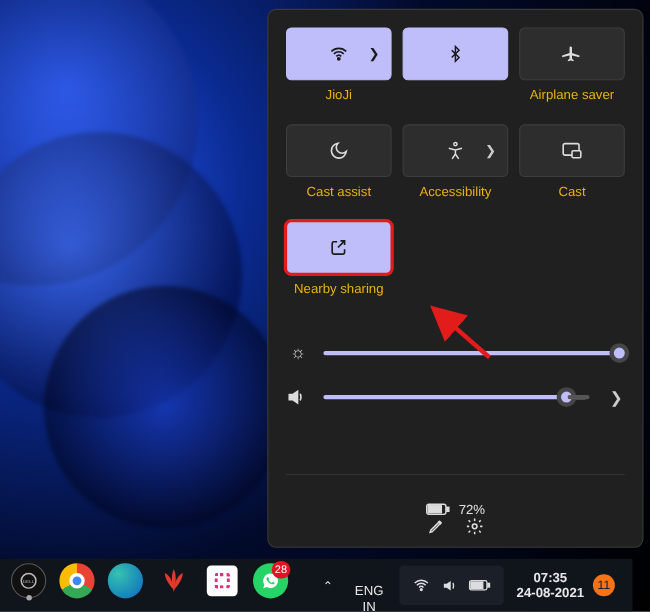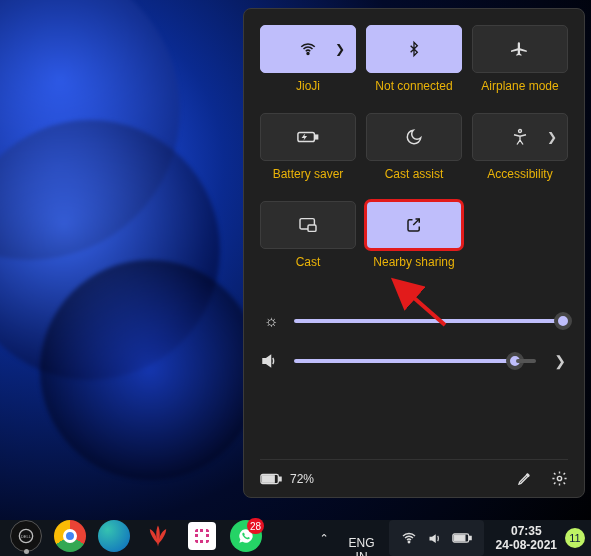--- a/index.html
+++ b/index.html
@@ -60,59 +60,59 @@
   }
   .thumb {
     position:absolute; top:50%; transform:translate(-50%,-50%);
     width:18px; height:18px; border-radius:50%; background:#bfbefb; border:4px solid #454545;
   }
   .vol-exp { color:#ccc; font-size:14px; padding:4px 2px 4px 8px; cursor:pointer;}
 
   .footer {
     margin-top:auto;
     border-top:1px solid #333;
-    padding-top:10px;
+    padding-top:24px;
     display:flex; align-items:center; justify-content:space-between;
-    font-size:12px; color:#e0e0e0;
+    font-size:12px; color:#e0e0e0;flex-direction:column;
   }
   .footer .bat { display:flex; align-items:center; gap:8px;}
   .footer .acts { display:flex; gap:18px; font-size:15px; color:#e0e0e0;}
 
   
   .arrow {
     position:absolute;
     left: 385px; top: 275px;
     pointer-events:none;
   }
 
   
   .taskbar {
-    position:absolute; left:0; right:0; bottom:0; height:36px;
+    position:absolute; left:0; right:16px; bottom:0; height:48px;
     background:#10151c;
-    display:flex; align-items:flex-end; color:#e8e8e8;
+    display:flex; align-items:flex-start; color:#e8e8e8;
     font-size:12px;
   }
   .tb-left { display:flex; align-items:center; gap:4px; padding-left:6px;}
   .tb-ico {
     width:40px; height:40px; display:flex; align-items:center; justify-content:center;
     border-radius:4px; cursor:pointer; position:relative;
   }
   .tb-ico.round .dot{ width:32px;height:32px;border-radius:50%; display:flex;align-items:center;justify-content:center;}
   .start-dot{ position:absolute; bottom:2px; width:5px;height:5px;border-radius:50%; background:#aaa;}
   .badge {
     position:absolute; top:2px; right:2px; min-width:16px; height:16px;
     background:#e81123; color:#fff; font-size:10px; border-radius:8px;
     display:flex; align-items:center; justify-content:center; padding:0 3px;
   }
   .tb-right { margin-left:auto; display:flex; align-items:center; height:100%; }
   .tray-btn { height:100%; padding:0 10px; display:flex; flex-direction:column; align-items:center; justify-content:center; cursor:pointer;}
   .tray-lang { line-height:1.15; text-align:center;margin-top:26px;}
   .tray-sys { display:flex; gap:10px; align-items:center; padding:0 12px; border-radius:4px; background:#1b2028; height:36px; margin:0 4px;}
   .tray-clock{ text-align:right; line-height:1.2; padding:0 8px;font-weight:bold;}
-  .notif-badge{ width:20px;height:20px;border-radius:50%;background:#bef264;color:#0a1a3a;display:flex;align-items:center;justify-content:center;font-size:11px;margin-right:6px;cursor:pointer;}
+  .notif-badge{ width:20px;height:20px;border-radius:50%;background:#f97316;color:#0a1a3a;display:flex;align-items:center;justify-content:center;font-size:11px;margin-right:16px;cursor:pointer;}
 
   svg{display:block}
   .ic{color:inherit}
 </style>
 </head>
 <body>
 
 <div class="petal p1"></div>
 <div class="petal p2"></div>
 <div class="petal p3"></div>
@@ -132,42 +132,31 @@
       </div>
       <span class="tile-label">JioJi</span>
     </div>
 
     <div class="tile-wrap">
       <div class="tile active">
         <svg class="ic" width="16" height="20" viewBox="0 0 24 24" fill="none" stroke="#1a1a1a" stroke-width="2">
             <path d="M7 7l10 10-5 5V2l5 5L7 17"></path>
           </svg>
       </div>
-      <span class="tile-label">Not connected</span>
     </div>
 
     <div class="tile-wrap">
       <div class="tile">
         <svg width="18" height="18" viewBox="0 0 24 24" fill="none" stroke="#ddd" stroke-width="1.8">
             <path d="M21 14l-9-3V4.5a1.5 1.5 0 00-3 0V11l-9 3v2l9-2v4l-2 1.5V21l3.5-1 3.5 1v-1.5L12 18v-4l9 2v-2z" fill="#ddd" stroke="none"></path>
           </svg>
       </div>
-      <span class="tile-label">Airplane mode</span>
-    </div>
-
-    <div class="tile-wrap">
-      <div class="tile">
-        <svg width="22" height="14" viewBox="0 0 24 14" fill="none" stroke="#ddd" stroke-width="1.6">
-            <rect x="1" y="2" width="18" height="10" rx="2"></rect>
-            <rect x="20" y="5" width="2.5" height="4" fill="#ddd"></rect>
-            <path d="M8 4l-3 4h3l-1 3 4-5h-3l1-2z" fill="#ddd" stroke="none"></path>
-          </svg>
-      </div>
-      <span class="tile-label">Battery saver</span>
-    </div>
+      <span class="tile-label">Airplane saver</span>
+    </div>
+
 
     <div class="tile-wrap">
       <div class="tile">
         <svg width="18" height="18" viewBox="0 0 24 24" fill="none" stroke="#ddd" stroke-width="2">
             <path d="M21 13A9 9 0 1111 3a7 7 0 0010 10z"></path>
           </svg>
       </div>
       <span class="tile-label">Cast assist</span>
     </div>
 

